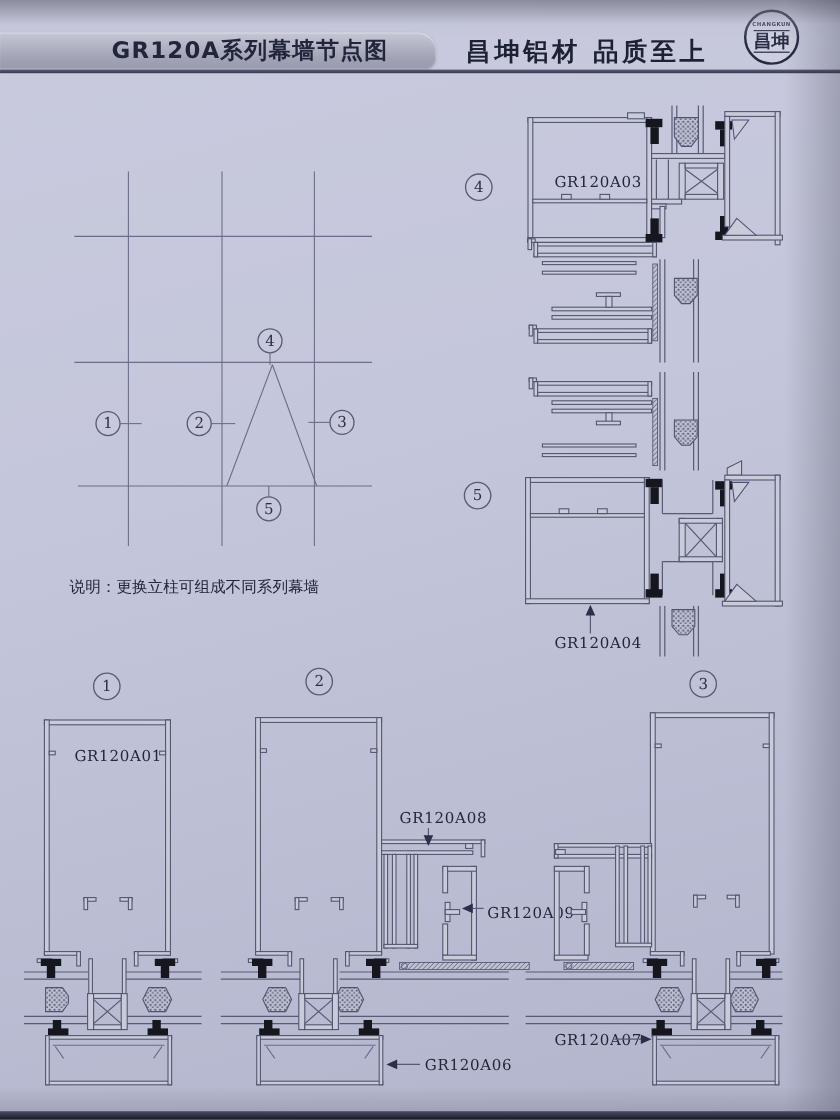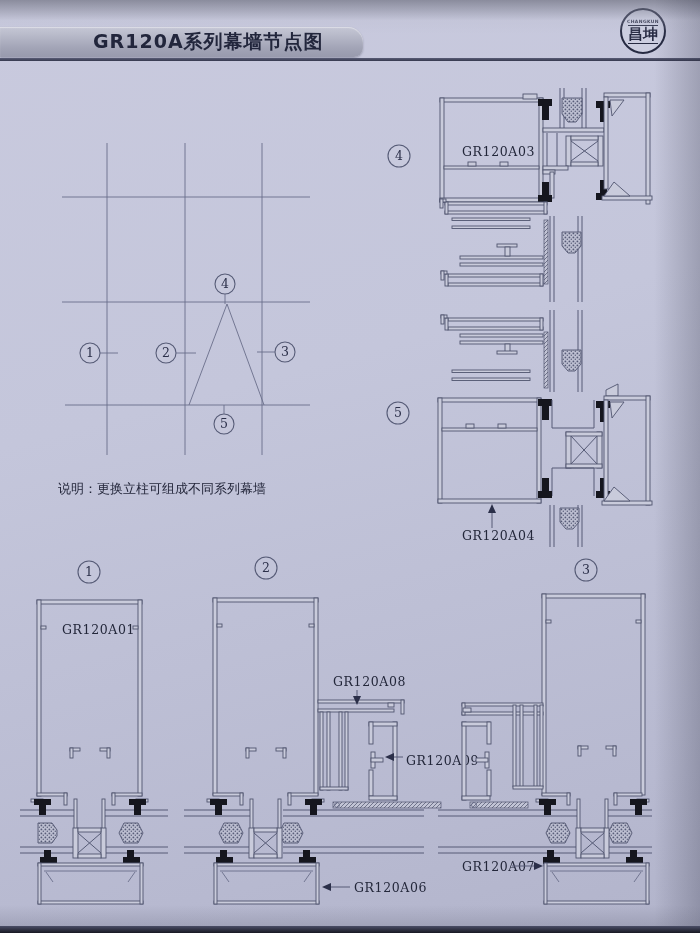--- a/index.html
+++ b/index.html
@@ -48,20 +48,21 @@
   .arr {fill:#2b2f49;stroke:none;}
 </style>
 </head>
 <body>
 
 <div class="page">
 
   <div class="title-badge">
     <span>GR120A系列幕墙节点图</span>
   </div>
+  <div class="brand">昌坤铝材  品质至上</div>
   <div class="logo">
     <div class="logo-en">CHANGKUN</div>
     <div class="logo-cn">昌坤</div>
   </div>
   <div class="header-rule"></div>
 
   <svg width="700" height="933" viewBox="0 0 700 933" style="position:absolute;left:0;top:0;">
     <defs>
       <pattern id="dots" width="4" height="4" patternUnits="userSpaceOnUse">
         <rect width="4" height="4" fill="#bdbfd1"></rect>

